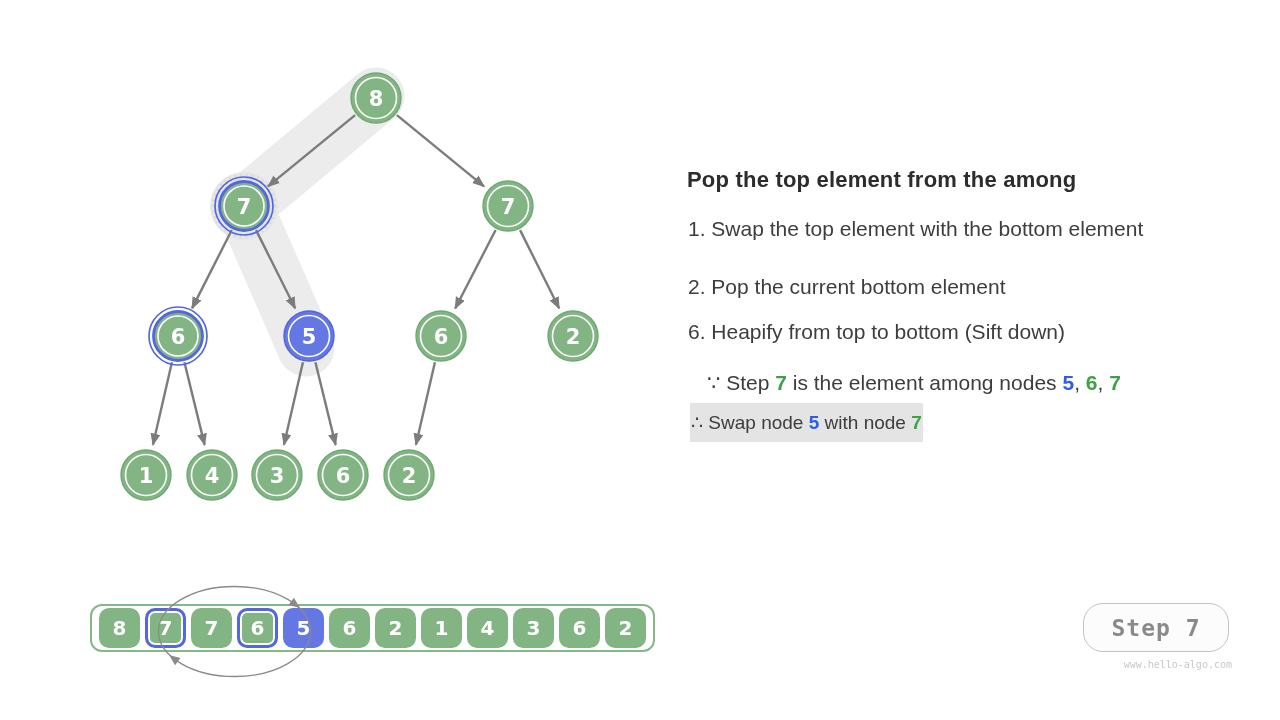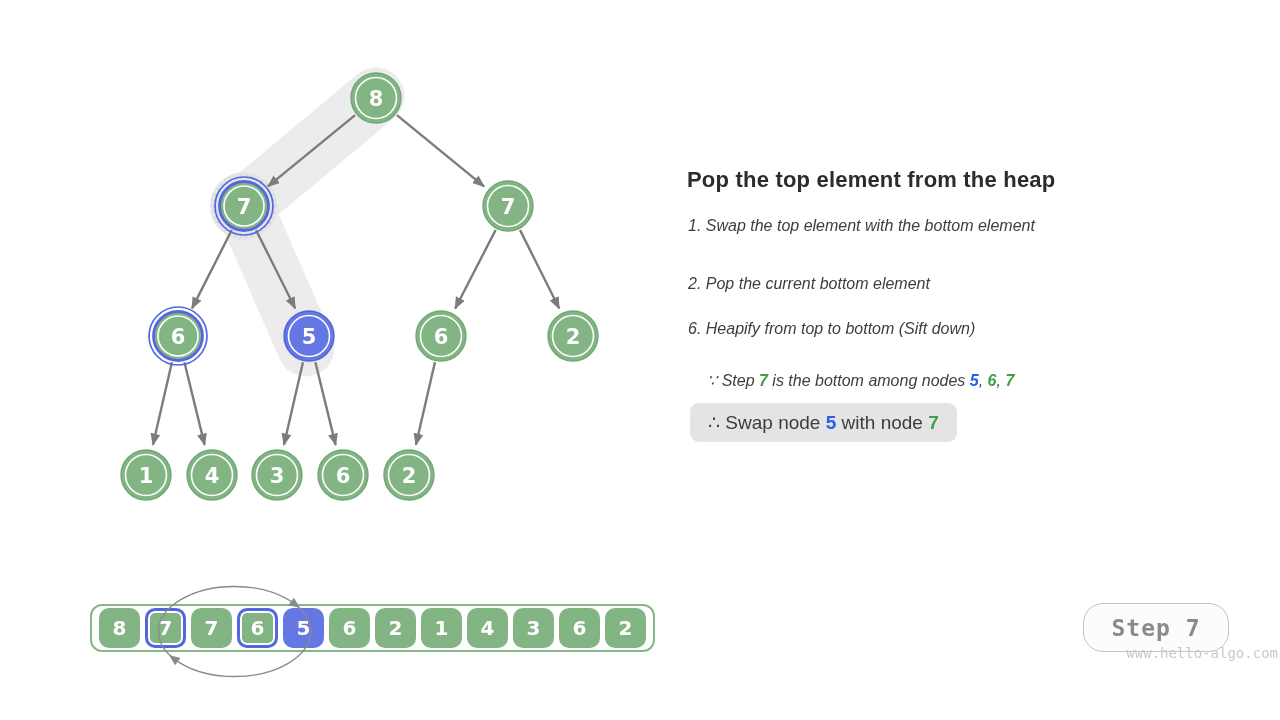--- a/index.html
+++ b/index.html
@@ -10,27 +10,27 @@
   .abs{position:absolute;}
   #tree-svg{left:0;top:0;}
   #swap-svg{left:0;top:0;pointer-events:none;}
 
   
   .panel-title{
     left:687px;top:167px;font-size:22px;font-weight:bold;color:#2c2c2c;
     white-space:nowrap;letter-spacing:0.2px;
   }
   .panel-line{
-    font-size:16px;color:#3d3d3d;white-space:nowrap;font-style:italic;
+    font-size:21px;color:#3d3d3d;white-space:nowrap;
   }
   .seg-b{color:#2b5cea;font-weight:bold;}
   .seg-g{color:#3fa047;font-weight:bold;}
   #therefore-pill{
-    left:690px;top:403px;background:#e4e4e4;border-radius:9px;
-    padding:8px 18px;font-size:19px;color:#3d3d3d;white-space:nowrap;
+    left:690px;top:403px;background:#e4e4e4;border-radius:0;
+    padding:8px 1px;font-size:19px;color:#3d3d3d;white-space:nowrap;
   }
 
   
   #array-box{
     left:90px;top:604px;height:48px;box-sizing:border-box;
     border:2px solid #86b787;border-radius:12px;background:#ffffff;
     padding:2px 7px;display:flex;gap:5px;align-items:center;
   }
   .cell{
     width:41px;height:40px;border-radius:10px;background:#82b583;
@@ -43,24 +43,23 @@
 
   
   #step-button{
     left:1083px;top:603px;width:146px;height:49px;box-sizing:border-box;
     border:1.5px solid #c3c3c3;border-radius:20px;background:#fcfcfc;
     display:flex;align-items:center;justify-content:center;
     font-family:"DejaVu Sans Mono",monospace;font-weight:bold;font-size:23px;
     color:#8a8a8a;letter-spacing:1px;
   }
   #watermark{
-    left:1080px;top:645px;width:152px;text-align:right;
-    font-family:"DejaVu Sans Mono",monospace;font-size:14px;color:#c9c9cd;
+    left:1080px;top:659px;width:152px;text-align:right;
+    font-family:"DejaVu Sans Mono",monospace;font-size:10px;color:#c9c9cd;
     white-space:nowrap;
-    margin-left:46px;
   }
 </style>
 </head>
 <body>
 
 <svg id="tree-svg" class="abs" width="700" height="570">
   <defs>
     <marker id="arrowhead" viewBox="0 0 10 8" refX="9" refY="4" markerWidth="5.2" markerHeight="4.6" orient="auto">
       <path d="M0,0 L10,4 L0,8 Z" fill="#7c7c7c"></path>
     </marker>
@@ -142,25 +141,25 @@
         <text x="343" y="482.5" text-anchor="middle" fill="#fff" font-family="DejaVu Sans, sans-serif" font-size="21" font-weight="bold">6</text>
       </g>
       <g>
         <circle cx="409" cy="475" r="25" fill="#82b583" stroke="#6fa873" stroke-width="1.4"></circle>
         <circle cx="409" cy="475" r="20.5" fill="none" stroke="#fff" stroke-width="1.6"></circle>
         <text x="409" y="482.5" text-anchor="middle" fill="#fff" font-family="DejaVu Sans, sans-serif" font-size="21" font-weight="bold">2</text>
       </g>
     </g>
 </svg>
 
-<div class="abs panel-title">Pop the top element from the heap</div>
+<div class="abs panel-title">Pop the top element from the among</div>
 <div class="abs panel-line" style="left:688px;top:217px">1. Swap the top element with the bottom element</div>
 <div class="abs panel-line" style="left:688px;top:275px">2. Pop the current bottom element</div>
 <div class="abs panel-line" style="left:688px;top:320px">6. Heapify from top to bottom (Sift down)</div>
-<div class="abs panel-line" style="left:707px;top:371px"><span>∵ Step </span><span class="seg-g">7</span><span> is the bottom among nodes </span><span class="seg-b">5</span><span>, </span><span class="seg-g">6</span><span>, </span><span class="seg-g">7</span></div>
+<div class="abs panel-line" style="left:707px;top:371px"><span>∵ Step </span><span class="seg-g">7</span><span> is the element among nodes </span><span class="seg-b">5</span><span>, </span><span class="seg-g">6</span><span>, </span><span class="seg-g">7</span></div>
 <div class="abs" id="therefore-pill"><span>∴ Swap node </span><span class="seg-b">5</span><span> with node </span><span class="seg-g">7</span></div>
 
 <div class="abs" id="array-box">
     <div class="cell green">
       <span>8</span>
     </div>
     <div class="cell ring">
       <span>7</span>
     </div>
     <div class="cell green">

